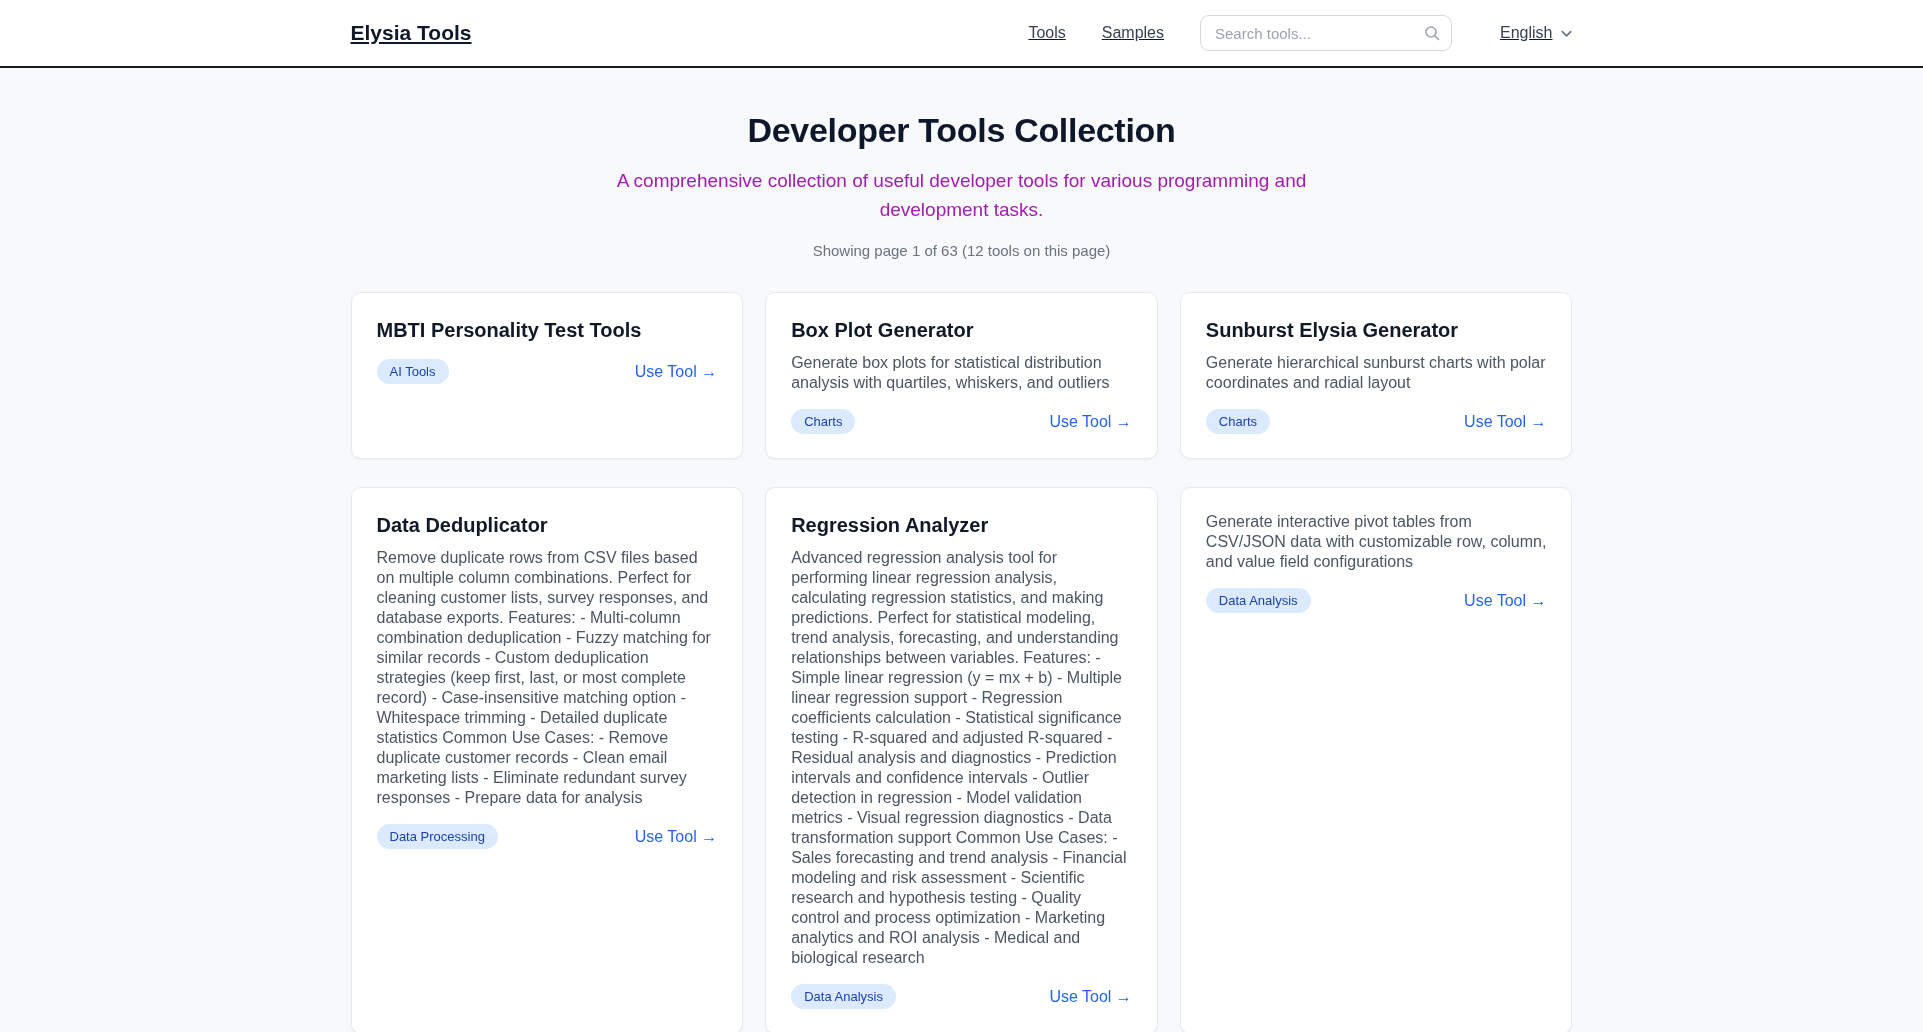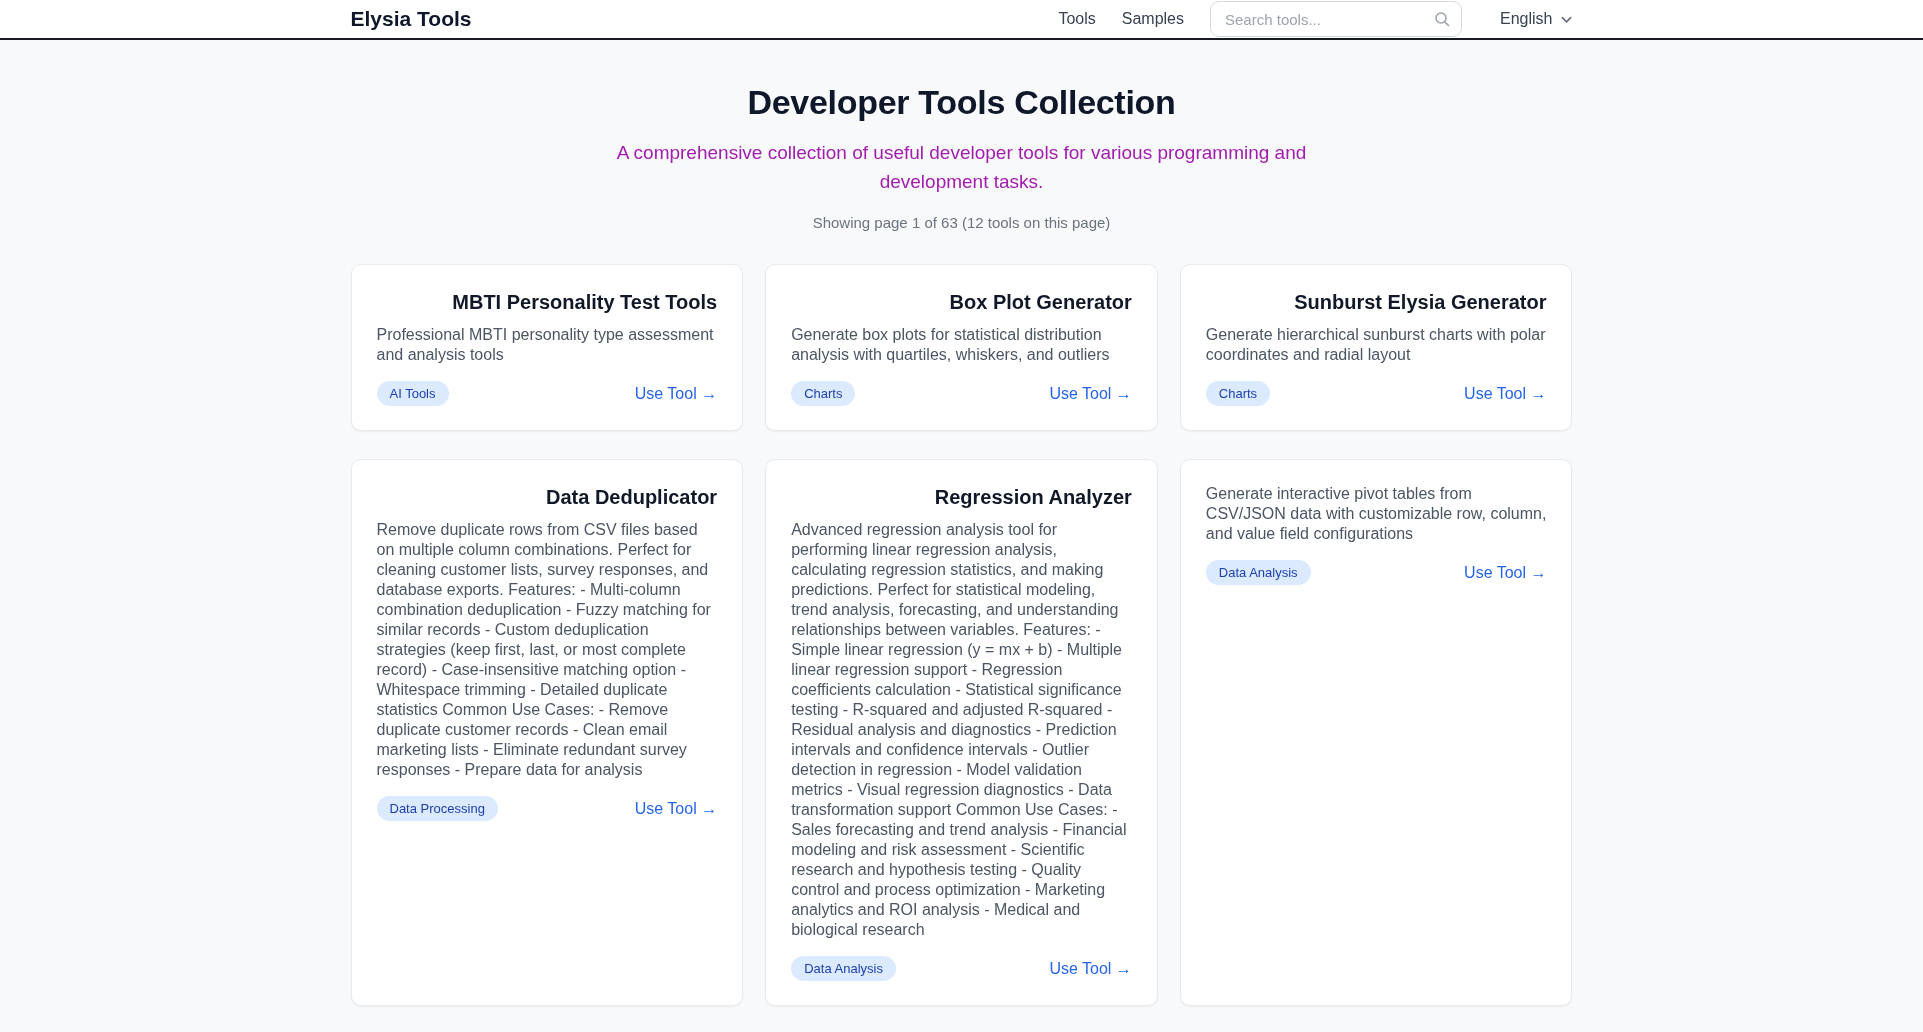--- a/index.html
+++ b/index.html
@@ -6,30 +6,30 @@
   html, body { margin: 0; padding: 0; }
   body {
     width: 1923px; height: 1032px; overflow: hidden;
     background: #f8f9fa;
     font-family: "Liberation Sans", sans-serif;
     color: #111827;
   }
 
   
   .navbar {
-    height: 40px; background: #ffffff;
+    height: 68px; background: #ffffff;
     border-bottom: 2px solid #181b22;
-    display: flex; align-items: center;
+    display: flex; align-items: center; text-decoration: underline;
   }
   .nav-inner {
     width: 1222px; margin: 0 auto;
     display: flex; align-items: center; justify-content: space-between;
   }
   .logo { font-size: 21px; font-weight: 700; color: #0f172a; cursor: pointer; }
-  .nav-right { display: flex; align-items: center; gap: 26px; }
+  .nav-right { display: flex; align-items: center; gap: 36px; }
   .nav-link { font-size: 16px; color: #374151; text-decoration: none; cursor: pointer; }
   .search-wrap { position: relative; }
   .search-wrap input {
     width: 252px; height: 36px;
     border: 1px solid #d5d9de; border-radius: 9px;
     background: #ffffff;
     padding: 0 18px 0 14px;
     font-size: 15px; color: #111827;
     font-family: "Liberation Sans", sans-serif;
     outline: none;
@@ -65,21 +65,21 @@
     align-items: stretch;
   }
   .card {
     background: #ffffff;
     border: 1px solid #e8eaee; border-radius: 10px;
     padding: 24px 25px;
     box-shadow: 0 1px 2px rgba(16, 24, 40, 0.05);
   }
   .card h3 {
     margin: 0 0 10px; font-size: 20px; line-height: 26px;
-    font-weight: 600; color: #111827; text-align: right;
+    font-weight: 600; color: #111827;
   }
   .card p {
     margin: 0; font-size: 16px; line-height: 20px; color: #4b5563;
   }
   .card-footer {
     margin-top: 16px;
     display: flex; align-items: center; justify-content: space-between;
   }
   .badge {
     display: inline-block;
@@ -123,21 +123,20 @@
   <section class="hero">
     <h1>Developer Tools Collection</h1>
     <div class="subtitle">A comprehensive collection of useful developer tools for various programming and development tasks.</div>
     <div class="paging">Showing page 1 of 63 (12 tools on this page)</div>
   </section>
 
   <section class="grid">
 
     <article class="card">
       <h3>MBTI Personality Test Tools</h3>
-      <p>Professional MBTI personality type assessment and analysis tools</p>
       <div class="card-footer">
         <span class="badge">AI Tools</span>
         <a class="use-tool">Use Tool →</a>
       </div>
     </article>
 
     <article class="card">
       <h3>Box Plot Generator</h3>
       <p>Generate box plots for statistical distribution analysis with quartiles, whiskers, and outliers</p>
       <div class="card-footer">

